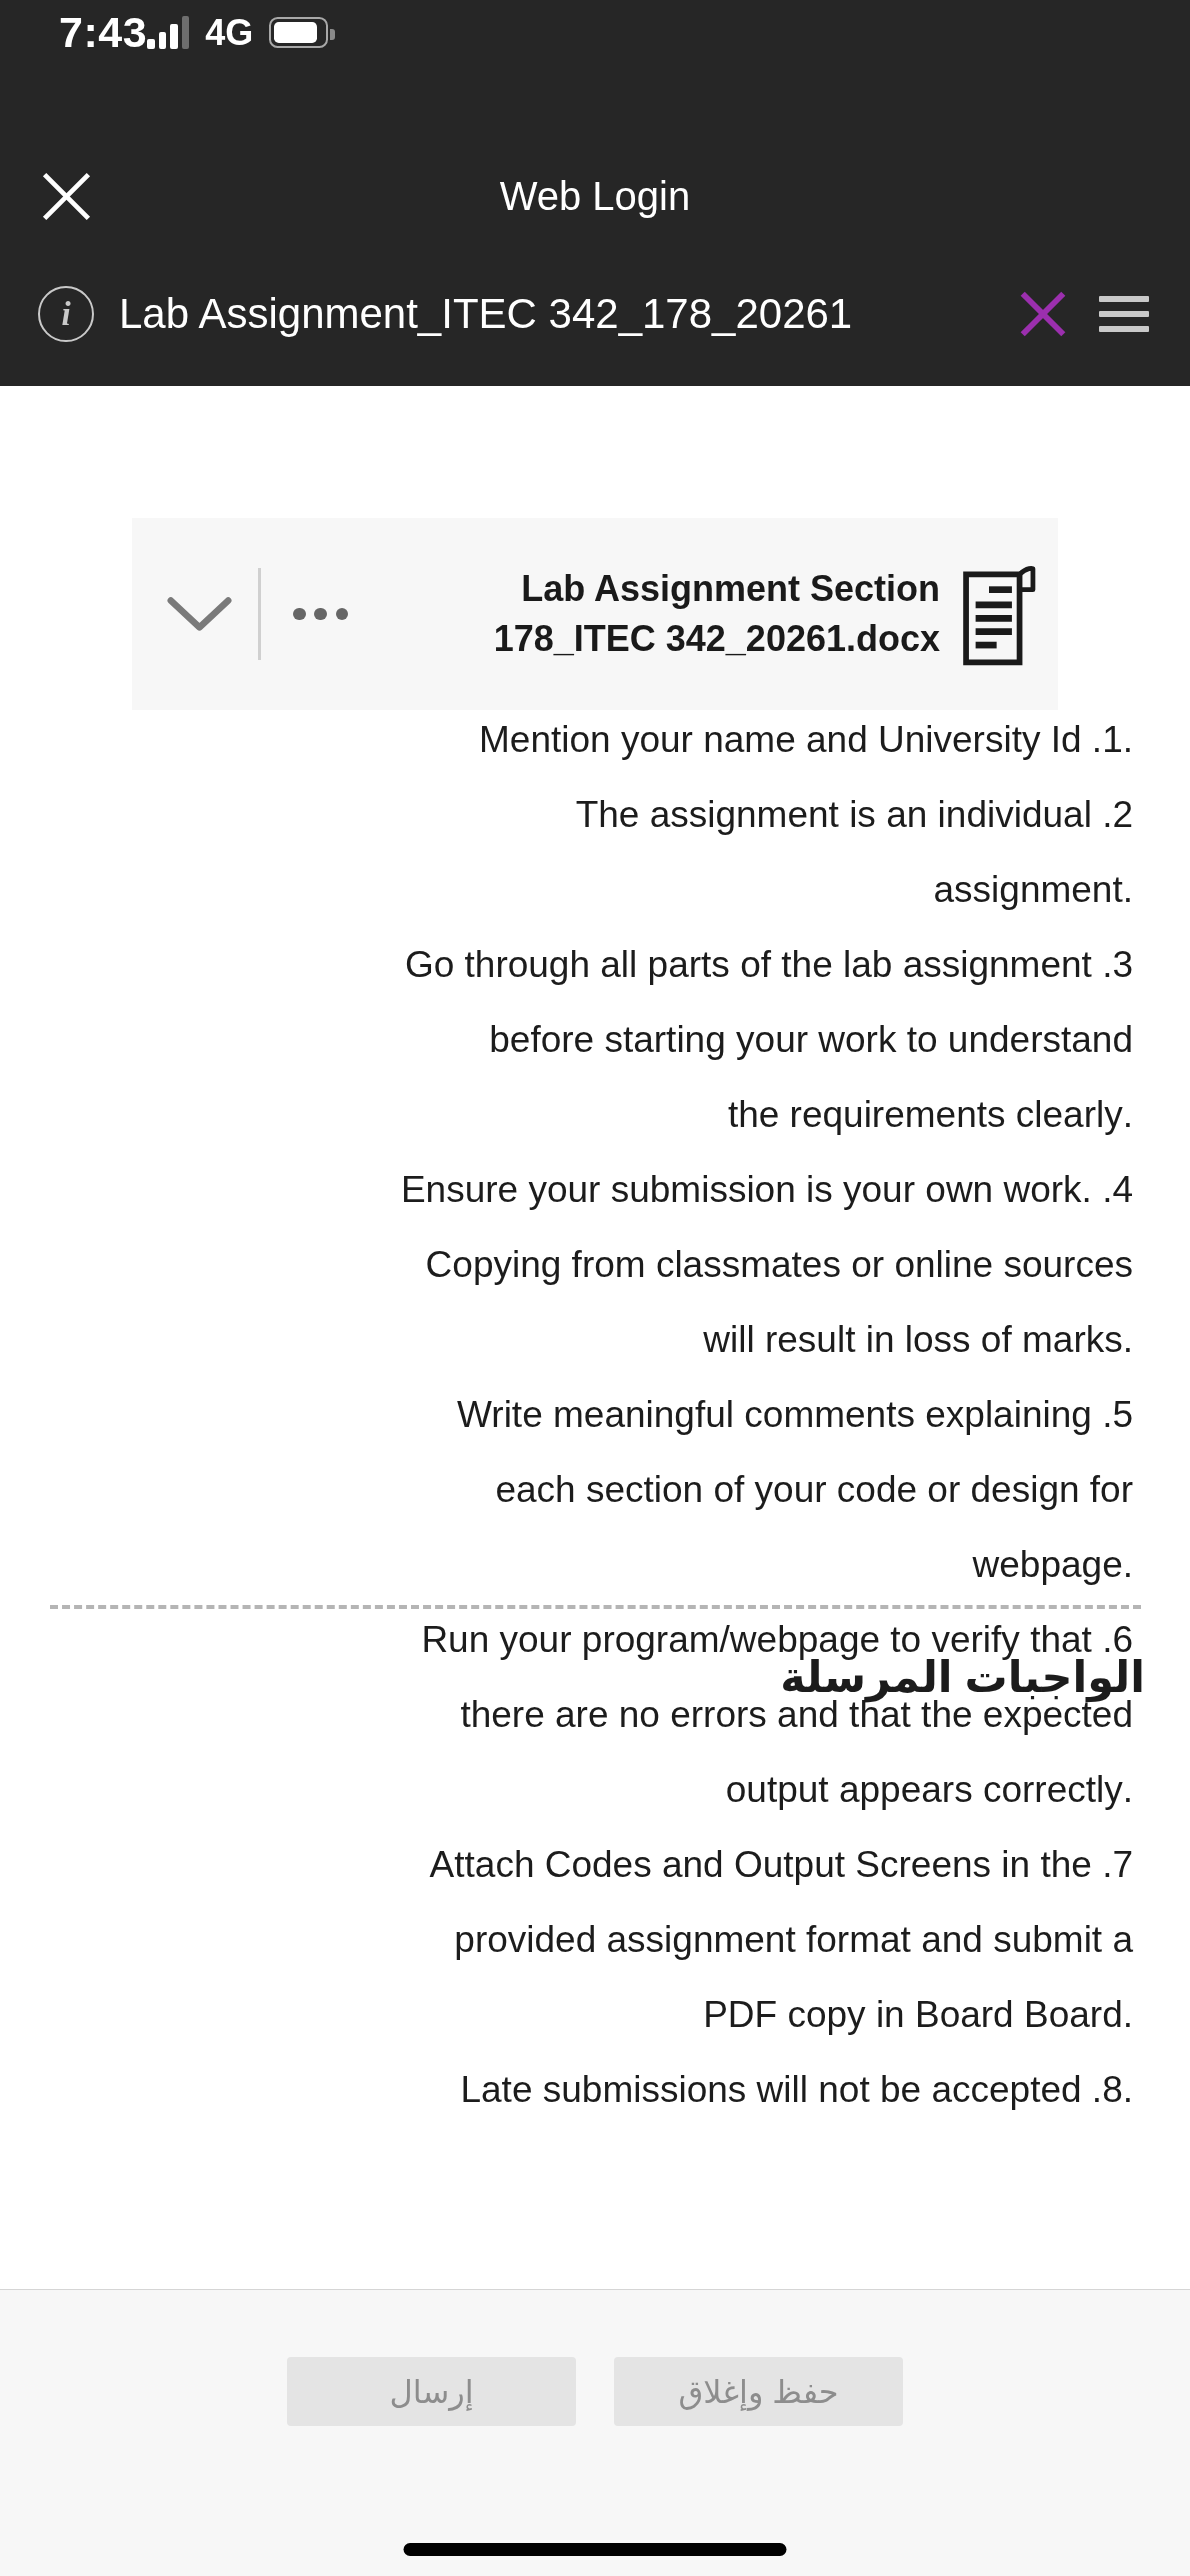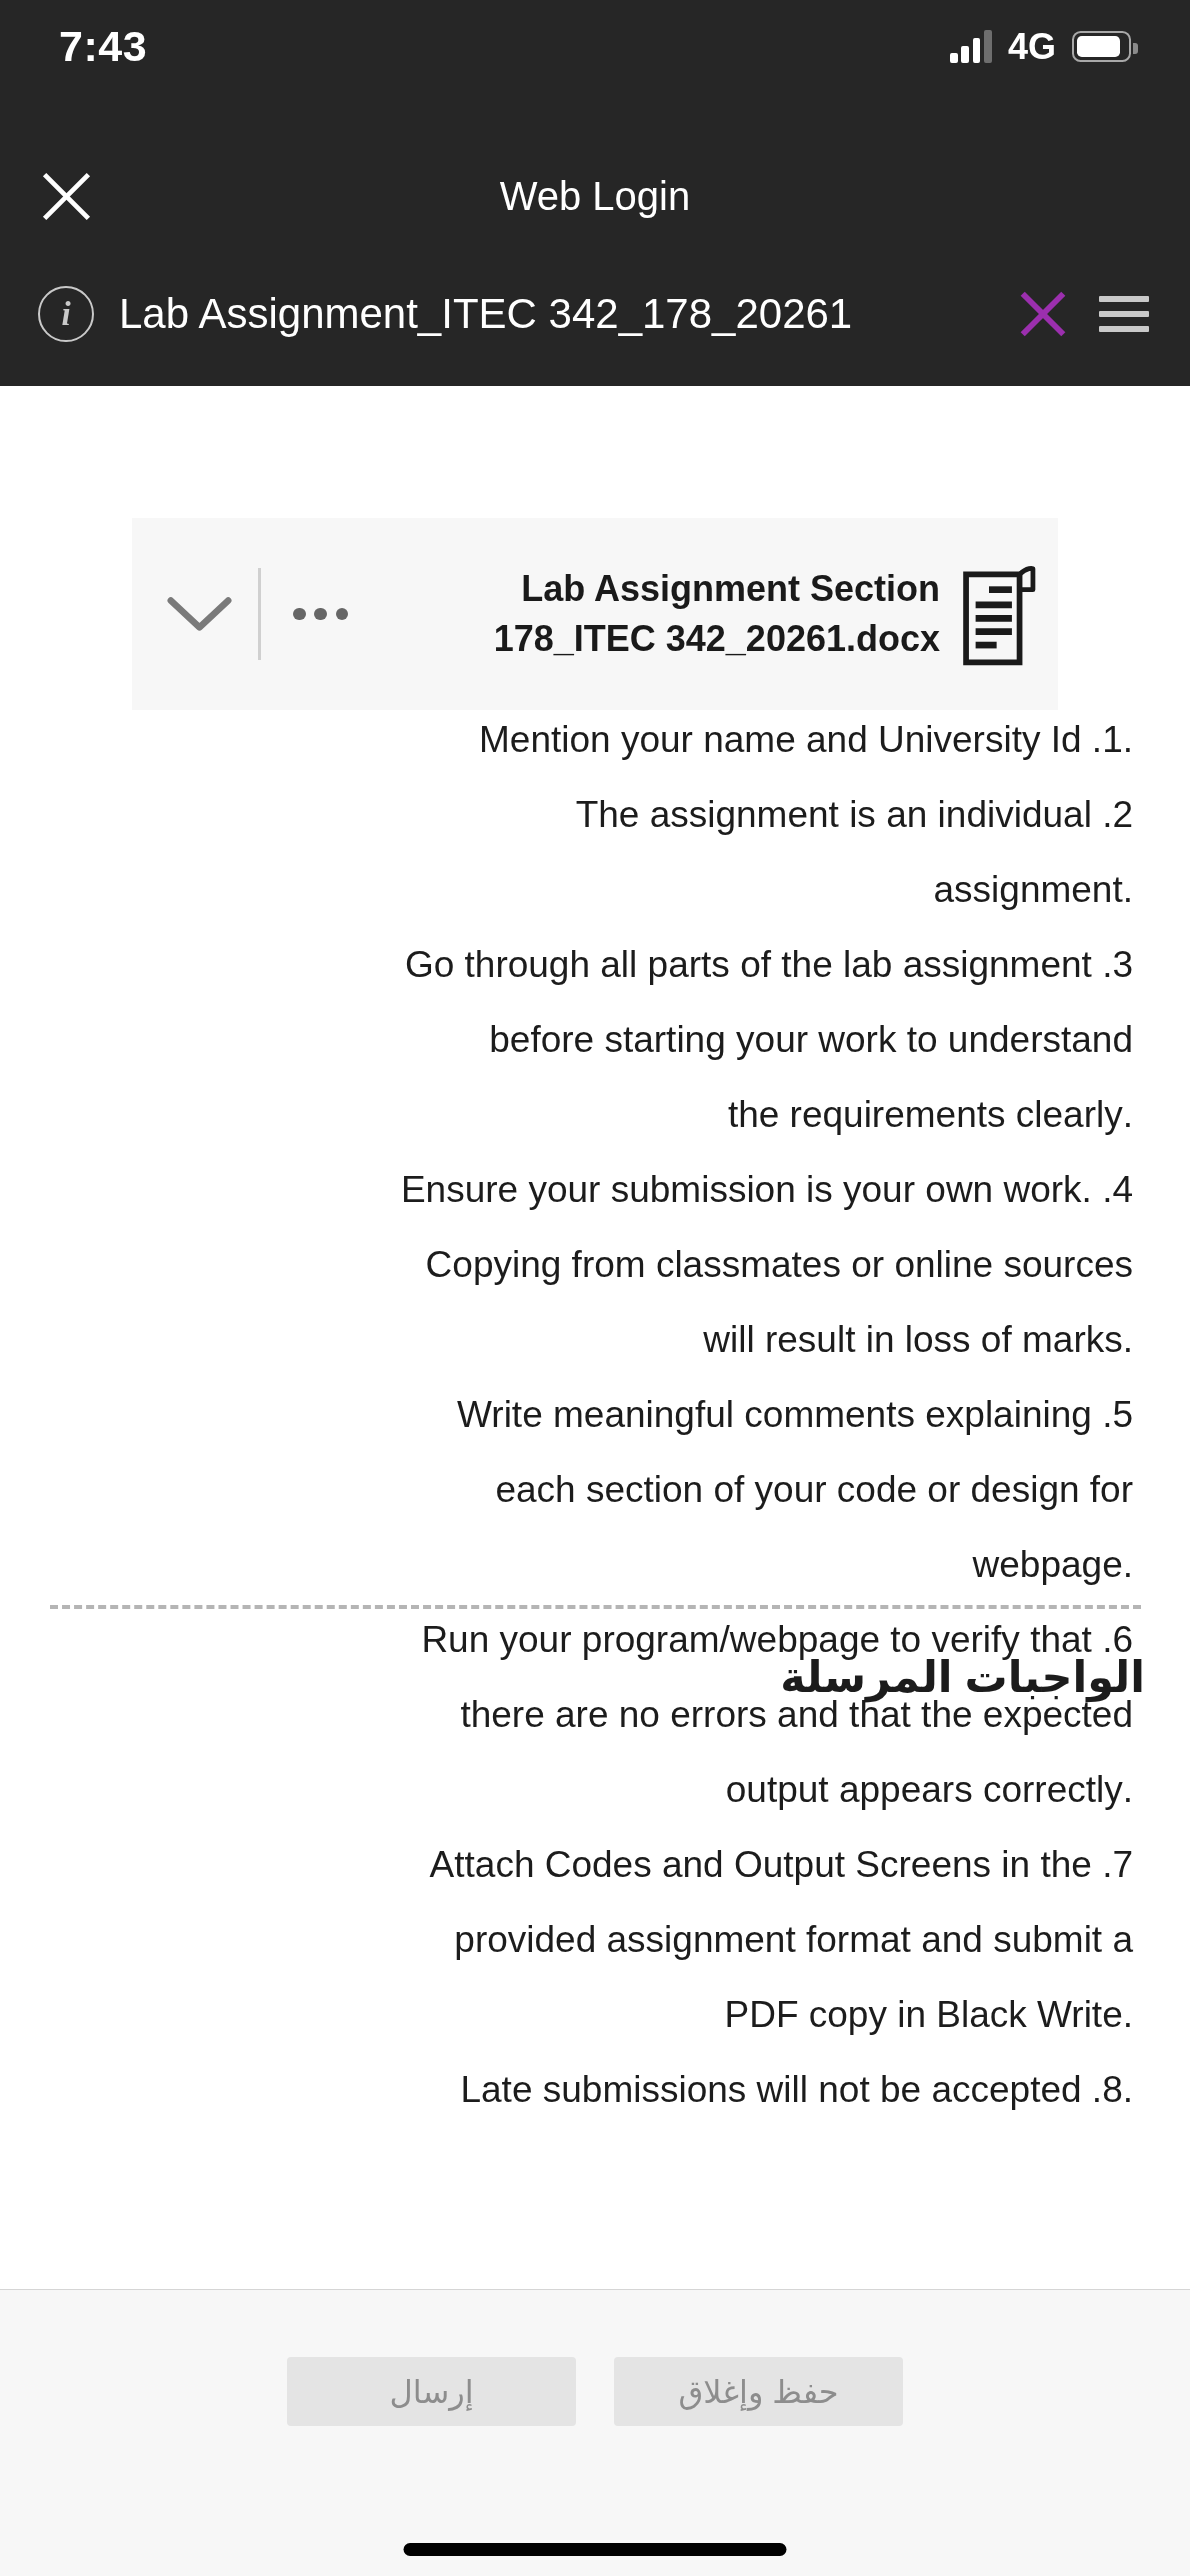--- a/index.html
+++ b/index.html
@@ -22,22 +22,22 @@
 
   
   .status-bar {
     position: absolute;
     top: 0; left: 0;
     width: 1190px;
     height: 149px;
     background: #262626;
     display: flex;
     align-items: flex-start;
-    justify-content: space-between;
-    padding: 20px 59px 0 59px;
+    justify-content: flex-start;
+    padding: 6px 59px 0 59px;
   }
   .status-time {
     color: #ffffff;
     font-size: 43px;
     font-weight: 700;
     letter-spacing: 0.5px;
     line-height: 53px;
   }
   .status-right {
     display: flex;
@@ -434,21 +434,21 @@
       <div class="instruction-line">Copying from classmates or online sources</div>
       <div class="instruction-line">.will result in loss of marks</div>
       <div class="instruction-line">Write meaningful comments explaining .5</div>
       <div class="instruction-line">each section of your code or design for</div>
       <div class="instruction-line">.webpage</div>
       <div class="instruction-line">Run your program/webpage to verify that .6</div>
       <div class="instruction-line">there are no errors and that the expected</div>
       <div class="instruction-line">.output appears correctly</div>
       <div class="instruction-line">Attach Codes and Output Screens in the .7</div>
       <div class="instruction-line">provided assignment format and submit a</div>
-      <div class="instruction-line">.PDF copy in Black Write</div>
+      <div class="instruction-line">.PDF copy in Board Board</div>
       <div class="instruction-line">.Late submissions will not be accepted .8</div>
     </div>
 
     <div class="dashed-divider"></div>
 
     <div class="section-heading">الواجبات المرسلة</div>
 
   </div>
 
   <div class="footer">

